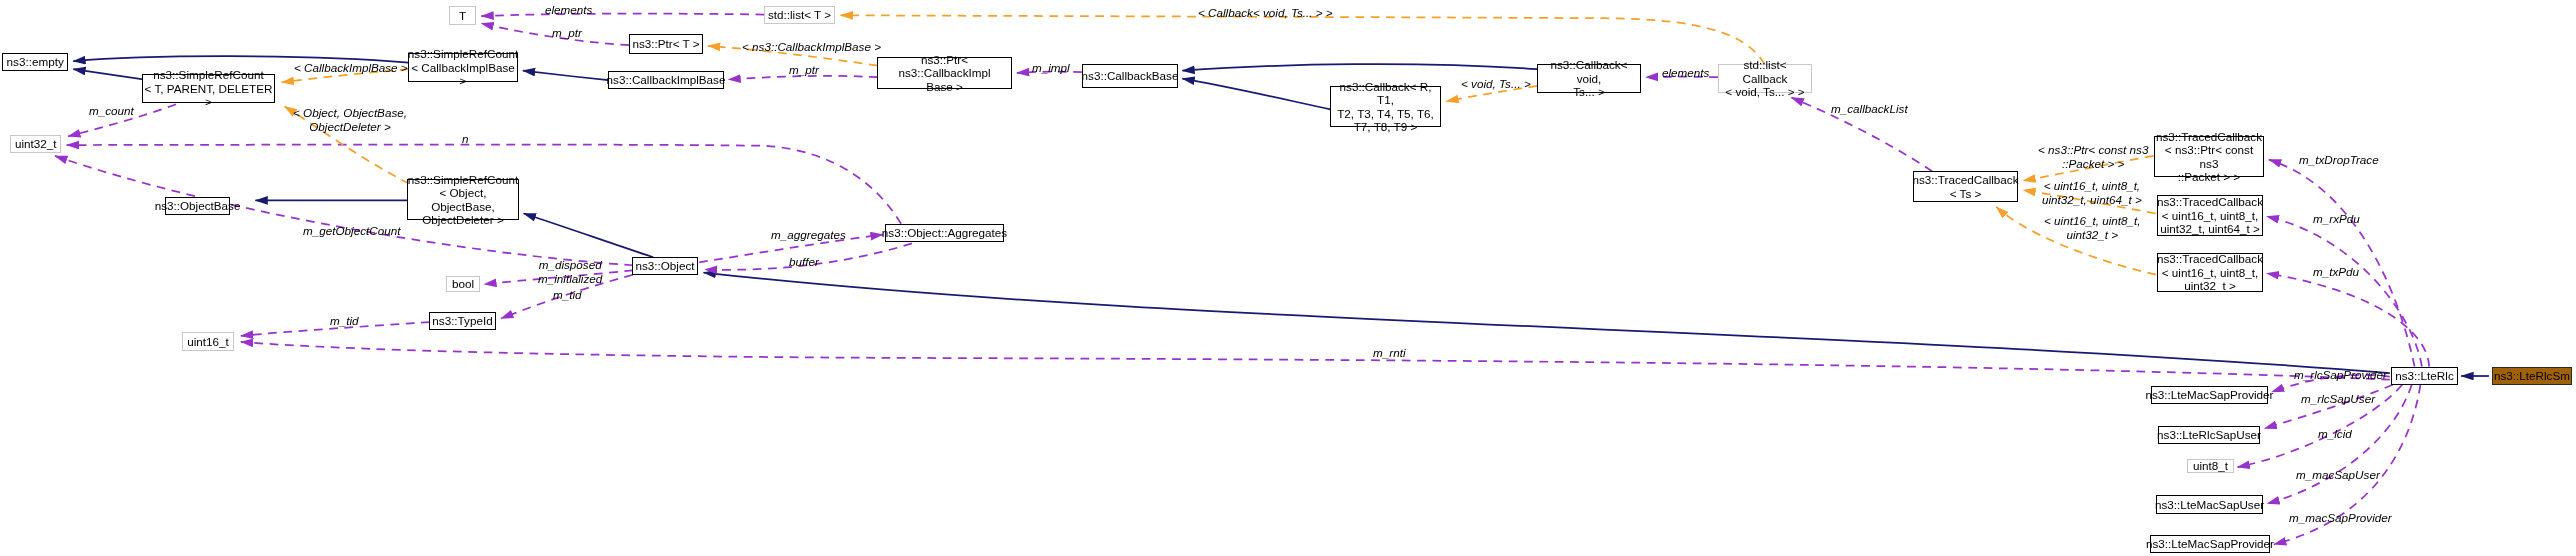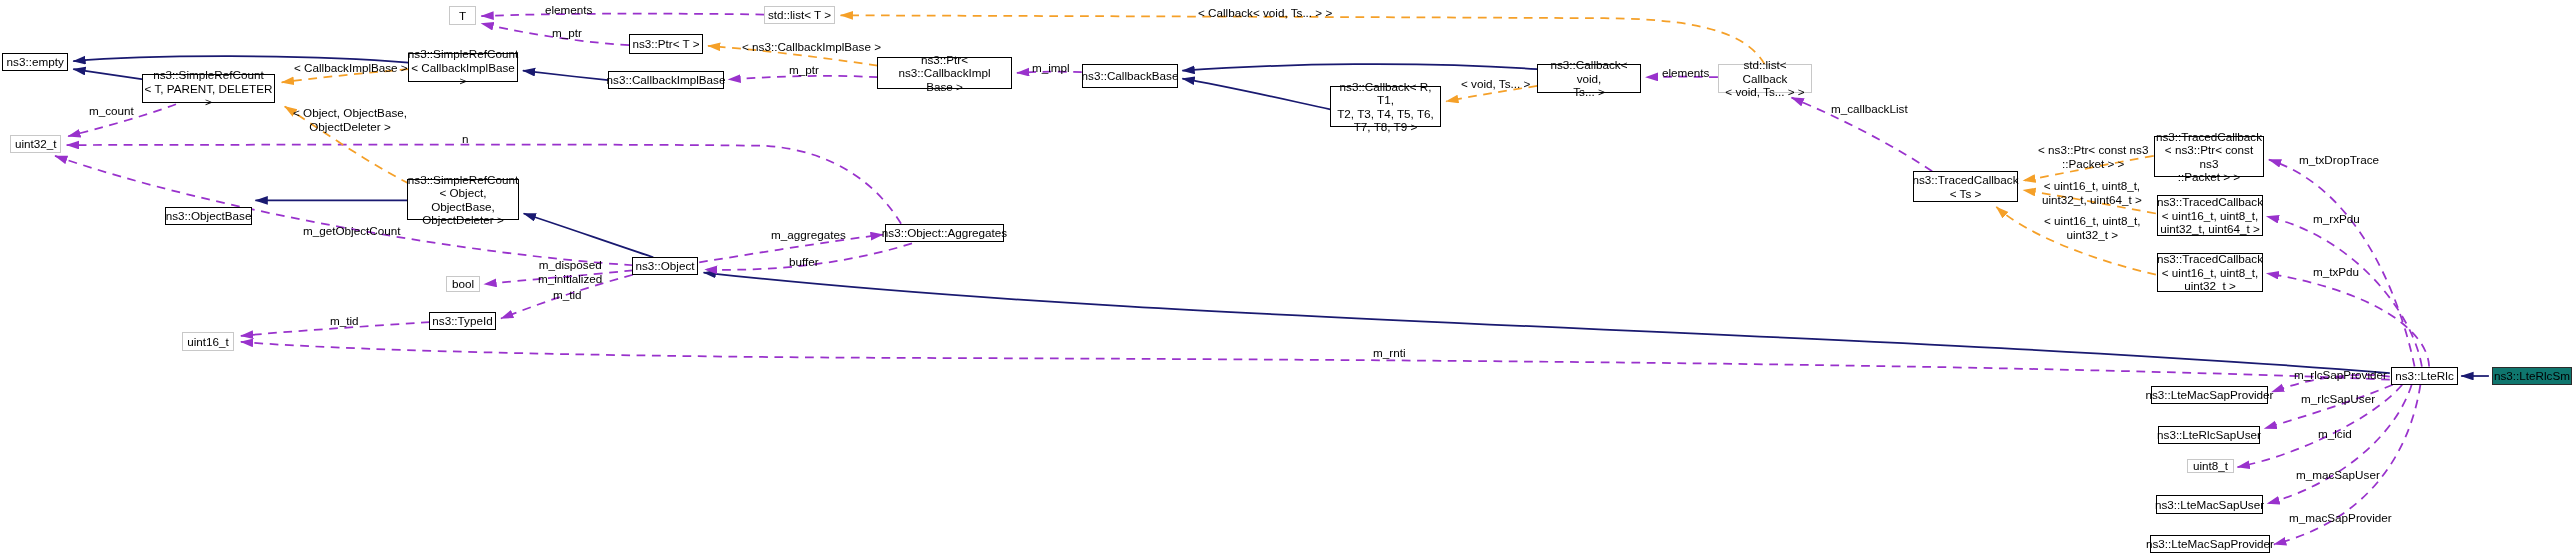--- a/index.html
+++ b/index.html
@@ -21,25 +21,26 @@
     box-sizing:border-box;
     border:1.5px solid #000;
     background:#fff;
     display:flex;align-items:center;justify-content:center;
     text-align:center;
     font-size:11.7px;line-height:13.5px;
     white-space:pre-line;
     padding:0 1.5px;
   }
   .node.ext{border-color:#c8c8c8;}
-  .node.target{background:#0f766e;border-color:#2b2b2b;}
+  .node.target{background:#a16207;border-color:#2b2b2b;}
   .elabel{
     position:absolute;
     font-size:11.7px;line-height:13.5px;
     white-space:pre-line;
+    font-style:italic;
   }
   .elabel.c{text-align:center;}
 </style>
 </head>
 <body>
 
 <div id="canvas">
 
   <svg id="edges" width="2576" height="556" viewBox="0 0 3532 763" xmlns="http://www.w3.org/2000/svg">
     <defs>
@@ -95,21 +96,21 @@
     <path class="edge edge-t" d="M 2108,118 C 2060,125 2025,131 1983,139" marker-end="url(#ah-orange)"></path>
     <path class="edge edge-t" d="M 2954,214 C 2890,225 2835,237 2775,248" marker-end="url(#ah-orange)"></path>
     <path class="edge edge-t" d="M 2957,293 C 2890,281 2835,270 2775,261" marker-end="url(#ah-orange)"></path>
     <path class="edge edge-t" d="M 2957,377 C 2870,357 2780,322 2738,284" marker-end="url(#ah-orange)"></path>
   </svg>
 
   <div class="node" style="left:2.2px;top:53px;width:66px;height:18px">ns3::empty</div>
   <div class="node" style="left:142px;top:74px;width:133px;height:29px">ns3::SimpleRefCount
 &lt; T, PARENT, DELETER &gt;</div>
   <div class="node ext" style="left:10.2px;top:135px;width:51px;height:18px">uint32_t</div>
-  <div class="node" style="left:165px;top:207px;width:87px;height:17.5px">ns3::ObjectBase</div>
+  <div class="node" style="left:165px;top:197px;width:65px;height:17.5px">ns3::ObjectBase</div>
   <div class="node" style="left:407px;top:179px;width:112px;height:41px">ns3::SimpleRefCount
 &lt; Object, ObjectBase,
 ObjectDeleter &gt;</div>
   <div class="node" style="left:408px;top:53px;width:110px;height:29px">ns3::SimpleRefCount
 &lt; CallbackImplBase &gt;</div>
   <div class="node" style="left:608px;top:71px;width:116px;height:18px">ns3::CallbackImplBase</div>
   <div class="node ext" style="left:449px;top:5.8px;width:27px;height:19px">T</div>
   <div class="node" style="left:629px;top:34px;width:74px;height:19.7px">ns3::Ptr&lt; T &gt;</div>
   <div class="node ext" style="left:764px;top:5.8px;width:71px;height:18px">std::list&lt; T &gt;</div>
   <div class="node" style="left:877px;top:57px;width:135px;height:32px">ns3::Ptr&lt; ns3::CallbackImpl

